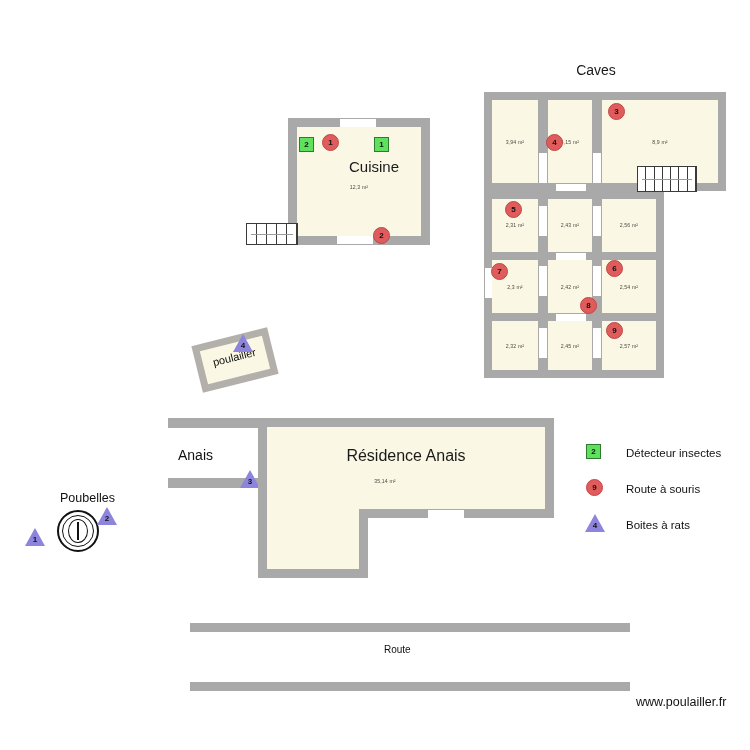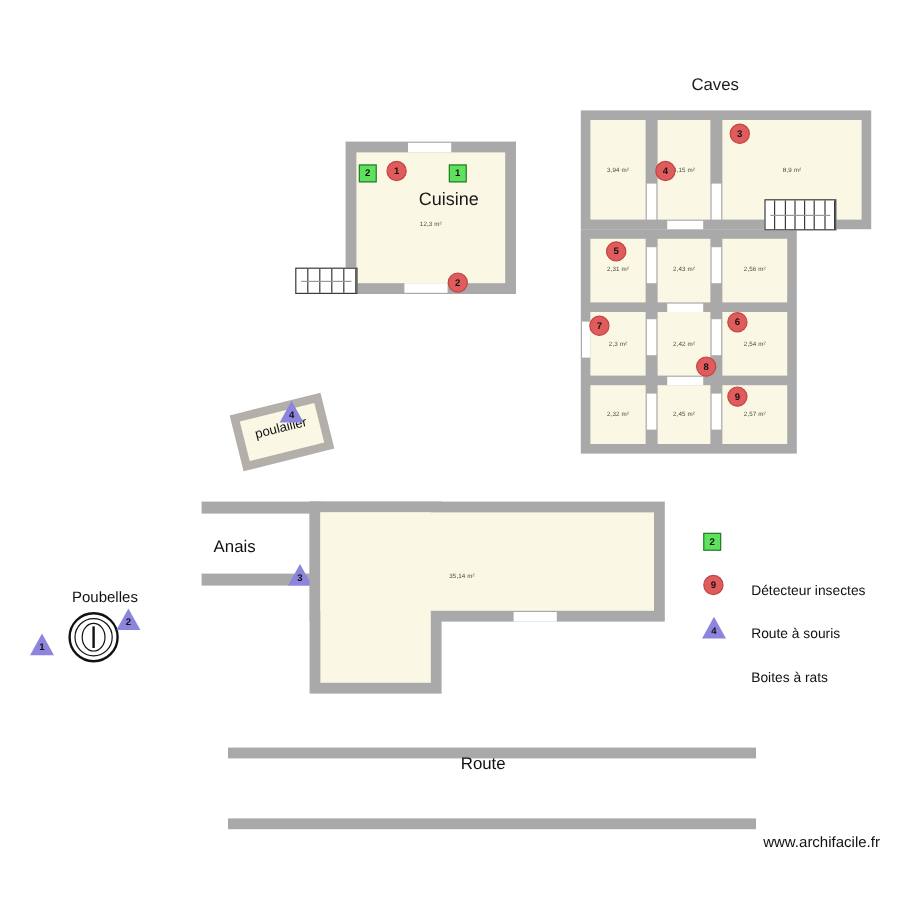--- a/index.html
+++ b/index.html
@@ -192,21 +192,20 @@
     align-items: center;
   }
   .legend-text {
     position: absolute;
     left: 40px;
     font-size: 11.5px;
     color: #111;
     white-space: nowrap;
     transform: translateY(-50%);
     top: 50%;
-    margin-top: 40px;
   }
   .legend-icon-wrap {
     position: absolute;
     left: 0; top: 0;
     width: 26px; height: 26px;
   }
   .footer {
     position: absolute;
     font-size: 12.5px;
     color: #111;
@@ -329,36 +328,37 @@
   <div class="m-tri-num" style="left:240px; top:477px;">3</div>
 
   <div class="wall" style="left:258px; top:418px; width:296px; height:100px;"></div>
   <div class="wall" style="left:258px; top:418px; width:110px; height:160px;"></div>
 
   <div class="floor" style="left:267px; top:427px; width:278px; height:82px;"></div>
   <div class="floor" style="left:267px; top:427px; width:92px; height:142px;"></div>
 
   <div class="opening-plain" style="left:428px; top:510px; width:36px; height:8px;"></div>
 
+  <div class="room-label" style="left:267px; top:447px; width:278px; font-size:16px;">Résidence Anais</div>
   <div class="area" style="left:360px; top:478px; width:50px;">35,14 m²</div>
 
   <div class="outer-label" style="left:60px; top:491px; font-size:12.5px;">Poubelles</div>
   <div class="bin" style="left:57px; top:510px;">
     <div class="ring-out"></div>
     <div class="ring-in"></div>
     <div class="ring-core"></div>
     <div class="bar"></div>
   </div>
   <div class="m-tri" style="left:25px; top:528px;"></div>
   <div class="m-tri-num" style="left:25px; top:535px;">1</div>
   <div class="m-tri" style="left:97px; top:507px;"></div>
   <div class="m-tri-num" style="left:97px; top:514px;">2</div>
 
   <div class="wall" style="left:190px; top:623px; width:440px; height:9px;"></div>
-  <div class="outer-label" style="left:384px; top:628px; font-size:14px;">Route</div>
+  <div class="outer-label" style="left:384px; top:644px; font-size:10px;">Route</div>
   <div class="wall" style="left:190px; top:682px; width:440px; height:9px;"></div>
 
   <div class="legend" style="left:586px; top:440px; width:160px; height:100px;">
 
     <div class="legend-row" style="left:0; top:0; width:160px; height:26px;">
       <div class="legend-icon-wrap">
         <div class="marker m-square" style="left:0; top:4px;">2</div>
       </div>
       <div class="legend-text">Détecteur insectes</div>
     </div>
@@ -372,15 +372,15 @@
 
     <div class="legend-row" style="left:0; top:72px; width:160px; height:26px;">
       <div class="legend-icon-wrap">
         <div class="m-tri" style="left:-1px; top:2px;"></div>
         <div class="m-tri-num" style="left:-1px; top:9px;">4</div>
       </div>
       <div class="legend-text">Boites à rats</div>
     </div>
   </div>
 
-  <div class="footer" style="left:636px; top:695px;">www.archifacile.fr</div>
+  <div class="footer" style="left:636px; top:695px;">www.poulailler.fr</div>
 
 </div>
 
 </body></html>

